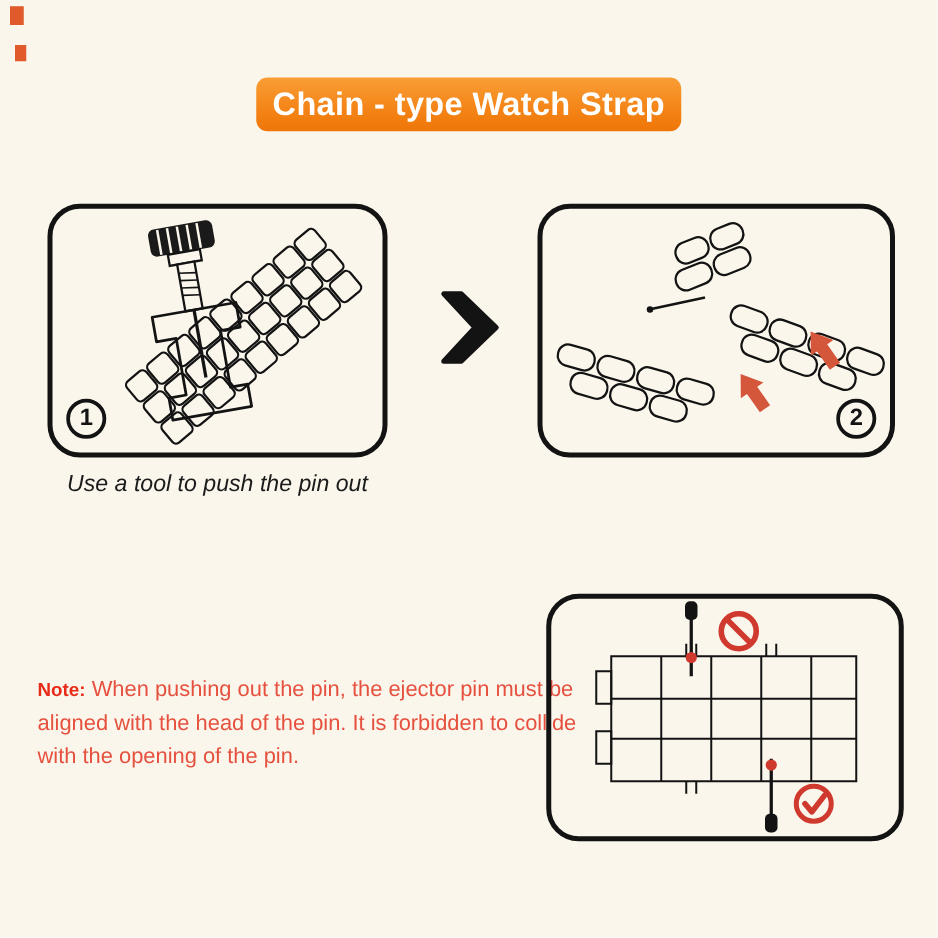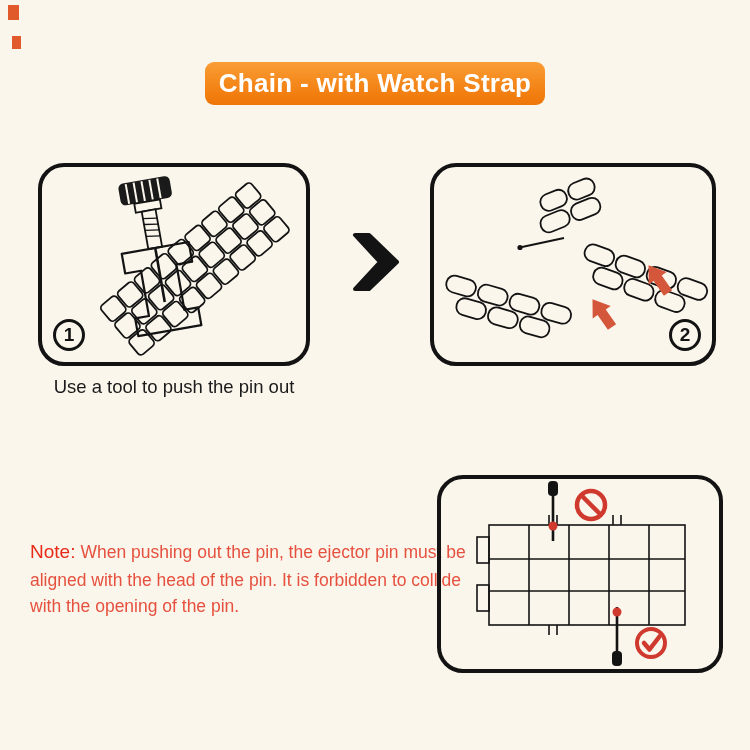--- a/index.html
+++ b/index.html
@@ -30,36 +30,36 @@
     position:absolute; width:32px; height:32px; border:3px solid #131313;
     border-radius:50%; display:flex; align-items:center; justify-content:center;
     font-weight:bold; font-size:19px; color:#131313; background:transparent;
   }
   .badge-1 { left:11px; bottom:11px; }
   .badge-2 { right:11px; bottom:11px; }
 
   .chevron { position:absolute; left:352px; top:232px; }
 
   .caption { position:absolute; font-size:18.5px; line-height:1.35; text-align:center; color:#1b1b1b; }
-  .caption-1 { left:38px; top:375px; width:272px; }
+  .caption-1 { left:38px; top:375px; width:272px;font-style:italic; }
   .caption-2 { left:434px; top:372px; width:280px; }
 
   .note { position:absolute; left:30px; top:538px; width:436px; font-size:17.5px; line-height:1.5; color:#e6513f; }
-  .note-label { color:#e82a19; font-weight:normal; font-size:19px; margin-right:5px;text-align:right; }
+  .note-label { color:#e82a19; font-weight:bold; font-size:15px; margin-right:5px;text-align:right; }
 </style>
 </head>
 <body>
 
 <div class="canvas">
 
   <div class="artifact artifact-1"></div>
   <div class="artifact artifact-2"></div>
 
   <div class="banner">
-    <span>Chain - with Watch Strap</span>
+    <span>Chain - type Watch Strap</span>
   </div>
 
   <div class="panel panel-1">
     <svg width="264" height="195" viewBox="0 0 264 195">
       <defs>
         <g id="lr">
           <rect x="-33" width="20" height="20" rx="4"></rect>
           <rect x="-11" width="20" height="20" rx="4"></rect>
           <rect x="11" width="20" height="20" rx="4"></rect>
         </g>

